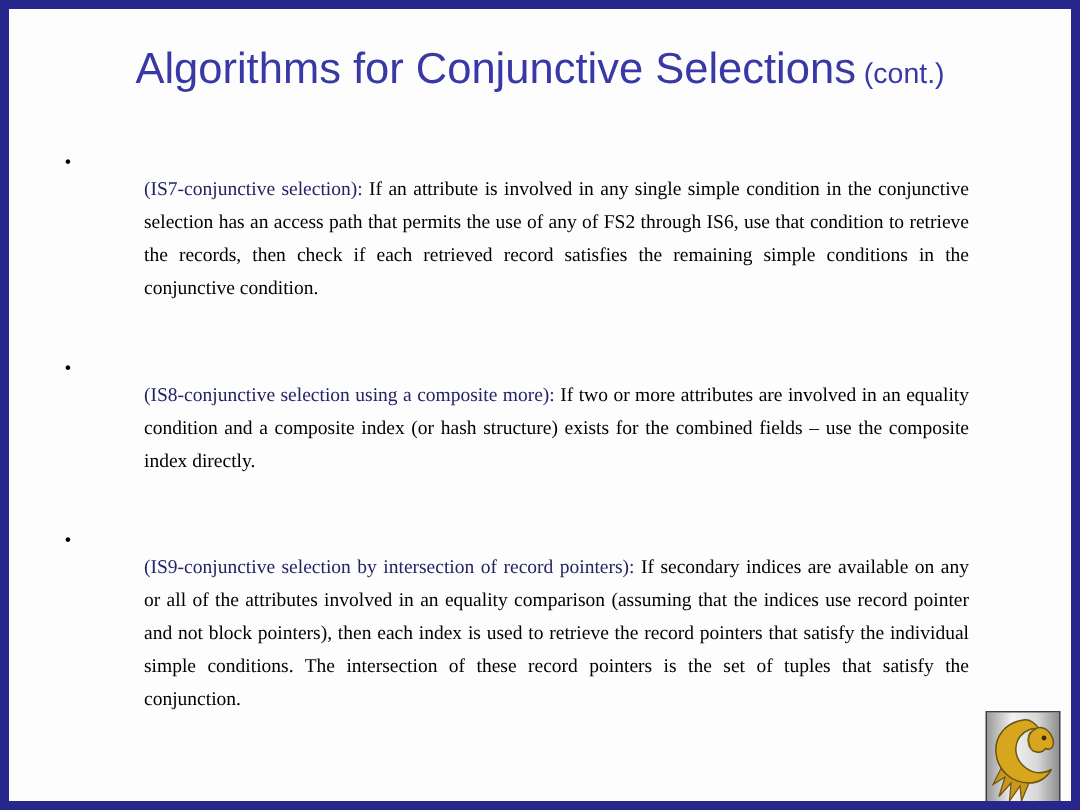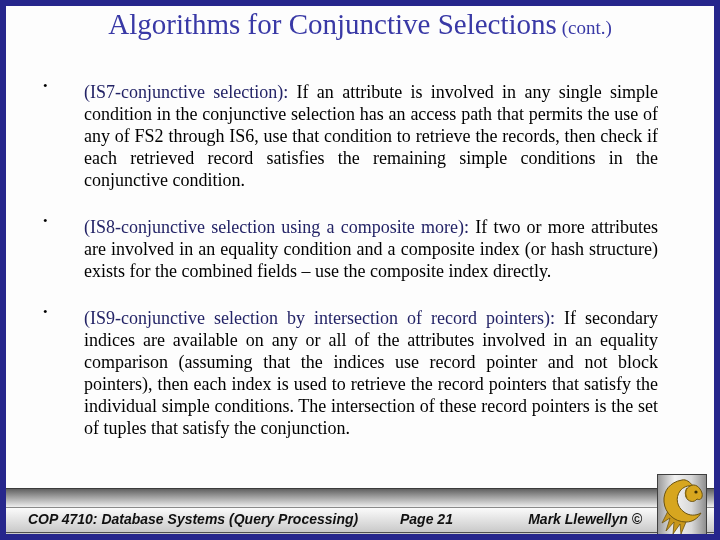--- a/index.html
+++ b/index.html
@@ -8,22 +8,23 @@
     position:relative;
     width:720px; height:540px;
     background:#fdfdfd;
     border:6px solid var(--c-border, #26268C);
     overflow:hidden;
     font-family:"Liberation Serif", serif;
   }
   
   .title {
     margin:0;
+    padding-top:22px;
     text-align:center;
-    font-family:Liberation Serif, serif;
+    font-family:Liberation Sans, sans-serif;
     font-weight:400;
     font-size:29px;
     line-height:36px;
     color:var(--c-title, #3939A6);
     letter-spacing:0px;
     white-space:nowrap;
   }
   .title .cont { font-size:19px; }
   
   .bullets {
@@ -35,22 +36,22 @@
   }
   .marker {
     flex:0 0 38px;
     font-size:13px;
     line-height:22px;
     color:#000;
     padding-left:3px;
   }
   .btext {
     flex:1;
-    margin:6px;
-    font-size:18px;
+    margin:18px;
+    font-size:13px;
     line-height:22px;
     text-align:justify;
     color:var(--c-body, #000);
   }
   .lead { color:var(--c-lead, #232366); }
   
   .footer {
     position:absolute;
     left:-6px; bottom:-6px;
     width:720px; height:52px;
@@ -112,29 +113,20 @@
       <p class="btext"><span class="lead">(IS8-conjunctive selection using a composite more):</span><span> If two or more attributes are involved in an equality condition and a composite index (or hash structure) exists for the combined fields – use the composite index directly.</span></p>
     </div>
 
     <div class="bullet">
       <span class="marker">•</span>
       <p class="btext"><span class="lead">(IS9-conjunctive selection by intersection of record pointers):</span><span> If secondary indices are available on any or all of the attributes involved in an equality comparison (assuming that the indices use record pointer and not block pointers), then each index is used to retrieve the record pointers that satisfy the individual simple conditions.  The intersection of these record pointers is the set of tuples that satisfy the conjunction.</span></p>
     </div>
 
   </div>
 
-  <div class="footer">
-    <div class="f-band1"></div>
-    <div class="f-band2">
-      <span class="f-course">COP 4710: Database Systems (Query Processing)</span>
-      <span class="f-page">Page 21</span>
-      <span class="f-author">Mark Llewellyn ©</span>
-    </div>
-    <div class="f-band3"></div>
-  </div>
 
   <div class="logo-strip">
     <svg width="44" height="58" viewBox="0 0 44 58">
 
       <path d="M9 31 L2 45 L10 40 L6 53 L14 44 L13 56 L20 46 L21 56 L26 44 Z" fill="#c8971b" stroke="#6b5310" stroke-width="0.8"></path>
 
       <path d="M22 2 C10 4 3 13 4 24 C5 35 14 44 26 44 C33 44 38 40 41 35 C36 38 29 38 24 34 C17 29 15 20 20 13 C23 9 28 7 33 8 C30 4 26 1 22 2 Z" fill="#d7a61f" stroke="#6b5310" stroke-width="1"></path>
 
       <path d="M30 8 C35 5 40 9 42 15 C43 19 41 23 37 21 C34 25 28 24 26 19 C25 14 26 10 30 8 Z" fill="#d7a61f" stroke="#6b5310" stroke-width="1"></path>
 

